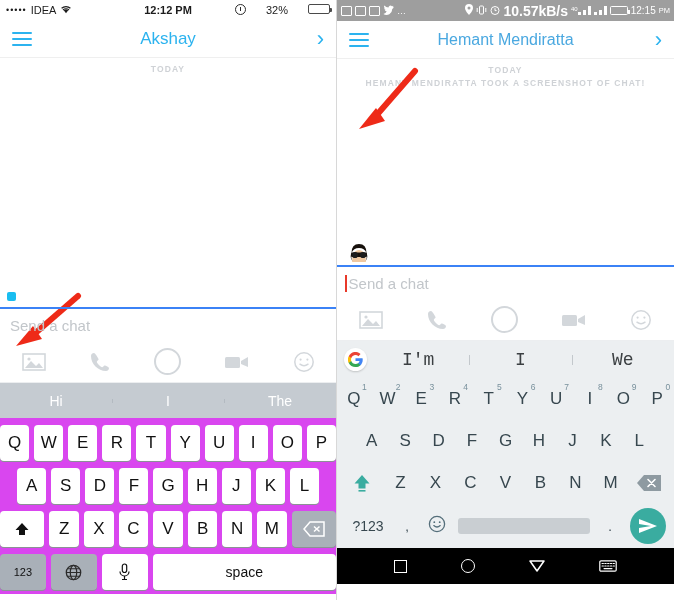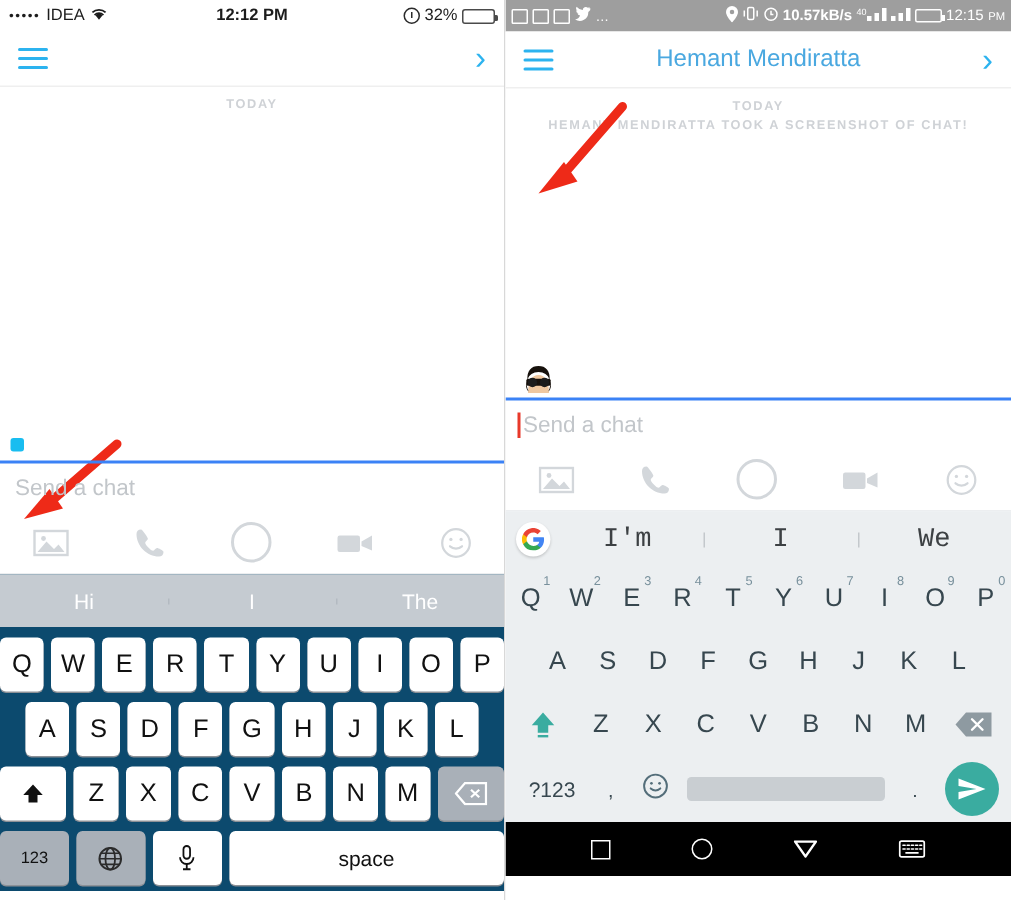--- a/index.html
+++ b/index.html
@@ -21,21 +21,21 @@
   }
   .ios-status-left { display: flex; align-items: center; gap: 4px; }
   .dots { letter-spacing: 1px; font-size: 9px; }
   .carrier { font-size: 11px; }
   .wifi-ico { font-size: 10px; }
   .ios-status-center {
     position: absolute; left: 0; right: 0; text-align: center;
     font-size: 11px; font-weight: bold; pointer-events: none;
   }
   .ios-status-right {
-    margin-left: auto; display: flex; align-items: flex-end; gap: 3px;
+    margin-left: auto; display: flex; align-items: flex-start; gap: 20px;
     font-size: 11px; z-index: 2;
   }
   .batt {
     width: 22px; height: 10px; border: 1px solid #4a4a4a; border-radius: 2px;
     position: relative; display: inline-block;
   }
   .batt::after {
     content: ""; position: absolute; right: -3px; top: 3px;
     width: 2px; height: 4px; background: #4a4a4a; border-radius: 0 1px 1px 0;
   }
@@ -70,21 +70,21 @@
   }
   .batt-and {
     width: 18px; height: 9px; border: 1.2px solid #fff; border-radius: 1.5px;
     position: relative; display: inline-block;
   }
   .batt-and::after {
     content: ""; position: absolute; right: -3px; top: 2.5px;
     width: 2px; height: 4px; background: #fff;
   }
   .batt-and-fill { height: 100%; background: #fff; width: 55%; }
-  .speed { font-weight: bold; font-size: 10px; }
+  .speed { font-weight: bold; font-size: 14px; }
   .tiny-sup { font-size: 6px; vertical-align: super; }
   .ampm { font-size: 7.5px; }
 
   
   .navbar {
     height: 38px; display: flex; align-items: center;
     padding: 0 12px; background: #fff; position: relative;
     border-bottom: 1px solid #efefef;
   }
   .hamburger { width: 20px; display: flex; flex-direction: column; gap: 4px; cursor: pointer; }
@@ -136,21 +136,21 @@
   .actions {
     height: 42px; display: flex; align-items: center;
     justify-content: space-around; border-bottom: 1px solid #eceef0;
   }
   .act { color: #d3d7db; display: flex; align-items: center; justify-content: center; cursor: pointer; }
   .cam-circle {
     width: 27px; height: 27px; border: 2px solid #d3d7db; border-radius: 50%;
   }
 
   
-  .kb-ios { background: #0c4a6e; padding-bottom: 4px; }
+  .kb-ios { background: #d946ef; padding-bottom: 4px; }
   .sugg-ios {
     height: 35px; display: flex; align-items: center;
     background: #c5cbd1; color: #fff; font-size: 14px;
   }
   .sugg-ios div {
     flex: 1; text-align: center; position: relative; cursor: pointer;
   }
   .sugg-ios div + div::before {
     content: ""; position: absolute; left: 0; top: 6px; bottom: 6px;
     width: 1px; background: #b3bac1;
@@ -256,20 +256,21 @@
         <span class="batt"><span class="batt-fill"></span></span>
       </div>
     </div>
 
     <div class="navbar">
       <div class="hamburger">
           <span></span>
           <span></span>
           <span></span>
         </div>
+      <div class="nav-title">Akshay</div>
       <div class="chev">›</div>
     </div>
 
     <div class="chat-body chat-body-ios">
       <div class="meta-line">TODAY</div>
       <div class="presence-row">
         <div class="blue-dot"></div>
       </div>
       <svg class="arrow arrow-ios" width="80" height="60" viewBox="0 0 80 60">
         <path d="M70 4 L24 44" stroke="#ee2a18" stroke-width="6" stroke-linecap="round"></path>

